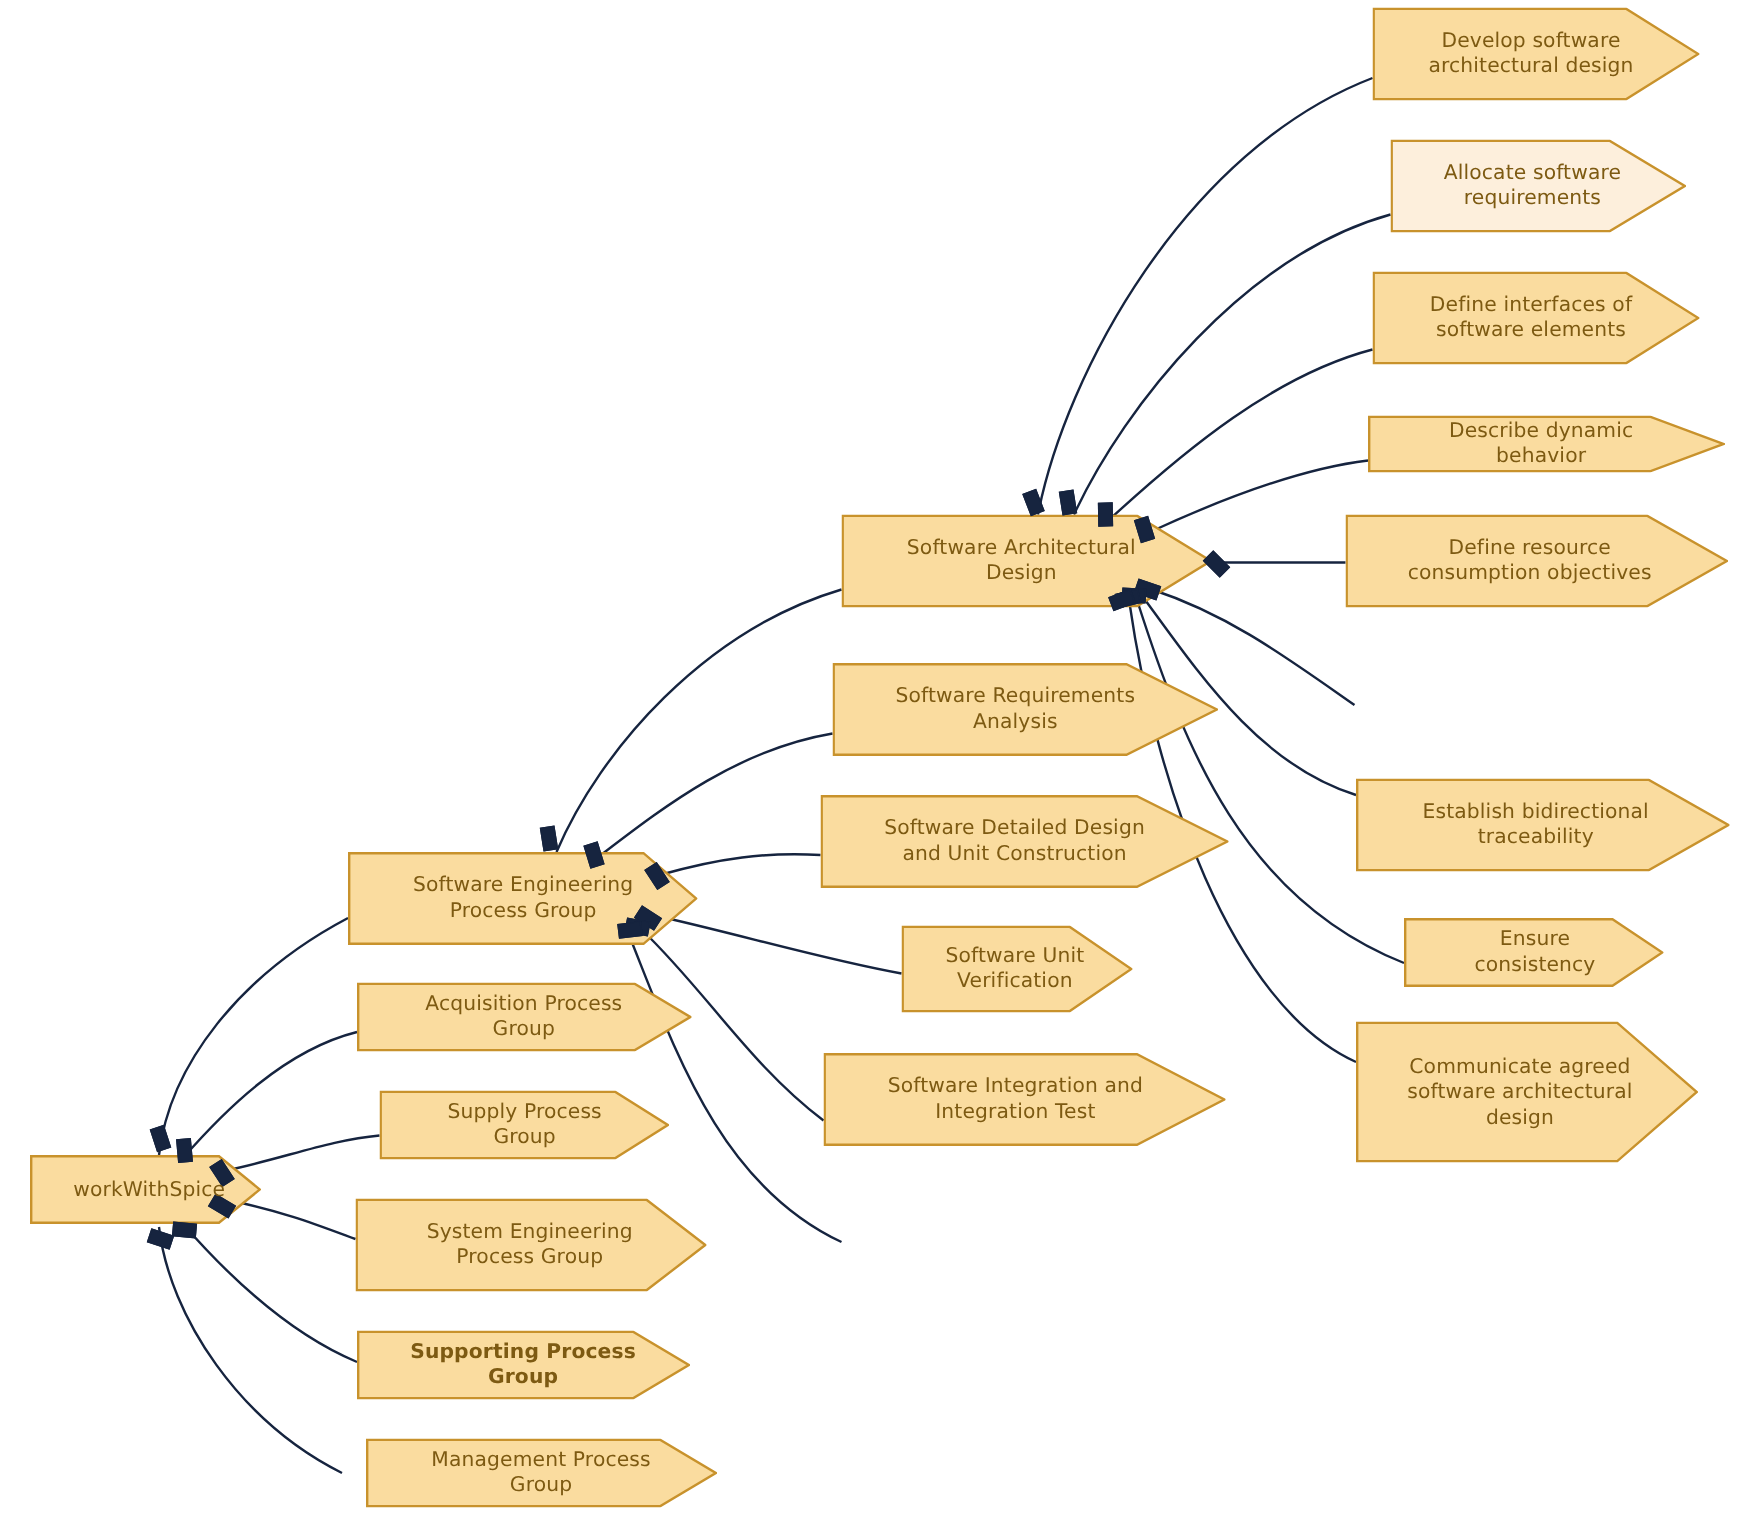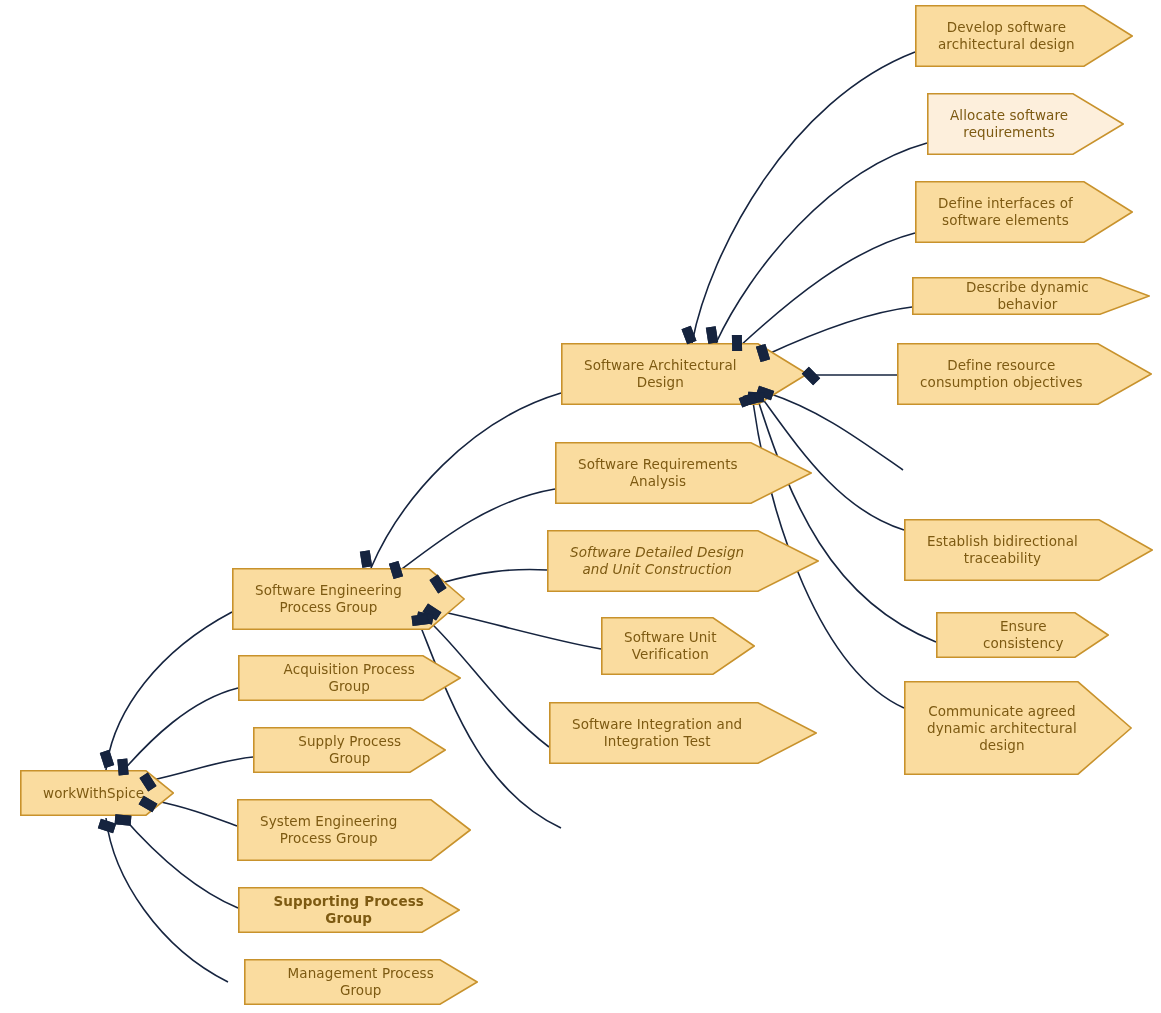--- a/index.html
+++ b/index.html
@@ -30,21 +30,21 @@
     left: 0;
     top: 0;
     width: 1161px;
     height: 1013px;
   }
   .node {
     position: absolute;
     box-sizing: border-box;
     display: flex;
     align-items: center;
-    justify-content: flex-start;
+    justify-content: center;
     text-align: center;
     color: #7d5a12;
     font-size: 13.5px;
     line-height: 17px;
     letter-spacing: 0.1px;
     cursor: pointer;
     padding-left: 17px;
   }
   .node .node-shape {
     position: absolute;
@@ -148,21 +148,21 @@
         <div class="node-label" style="margin-right: 24.2px;">Software Architectural
 Design</div>
       </div>
       <div class="node" style="left: 555px; top: 442px; width: 257px; height: 62px;">
         <svg class="node-shape" viewBox="0 0 257 62" preserveAspectRatio="none">
           <polygon points="0.8,0.8 196,0.8 256.2,31 196,61.2 0.8,61.2" fill="#fadc9f" stroke="#c8922c" stroke-width="1.6" vector-effect="non-scaling-stroke"></polygon>
         </svg>
         <div class="node-label" style="margin-right: 30.25px;">Software Requirements
 Analysis</div>
       </div>
-      <div class="node" style="left: 547px; top: 530px; width: 272px; height: 62px; font-style: italic;">
+      <div class="node" style="left: 547px; top: 530px; width: 272px; height: 62px;">
         <svg class="node-shape" viewBox="0 0 272 62" preserveAspectRatio="none">
           <polygon points="0.8,0.8 211,0.8 271.2,31 211,61.2 0.8,61.2" fill="#fadc9f" stroke="#c8922c" stroke-width="1.6" vector-effect="non-scaling-stroke"></polygon>
         </svg>
         <div class="node-label" style="margin-right: 30.25px;">Software Detailed Design
 and Unit Construction</div>
       </div>
       <div class="node" style="left: 601px; top: 617px; width: 154px; height: 58px;">
         <svg class="node-shape" viewBox="0 0 154 58" preserveAspectRatio="none">
           <polygon points="0.8,0.8 112,0.8 153.2,29 112,57.2 0.8,57.2" fill="#fadc9f" stroke="#c8922c" stroke-width="1.6" vector-effect="non-scaling-stroke"></polygon>
         </svg>
@@ -221,21 +221,21 @@
         <svg class="node-shape" viewBox="0 0 173 46" preserveAspectRatio="none">
           <polygon points="0.8,0.8 139,0.8 172.2,23 139,45.2 0.8,45.2" fill="#fadc9f" stroke="#c8922c" stroke-width="1.6" vector-effect="non-scaling-stroke"></polygon>
         </svg>
         <div class="node-label" style="margin-right: 15.4px;">Ensure consistency</div>
       </div>
       <div class="node" style="left: 904px; top: 681px; width: 228px; height: 94px;">
         <svg class="node-shape" viewBox="0 0 228 94" preserveAspectRatio="none">
           <polygon points="0.8,0.8 174,0.8 227.2,47 174,93.2 0.8,93.2" fill="#fadc9f" stroke="#c8922c" stroke-width="1.6" vector-effect="non-scaling-stroke"></polygon>
         </svg>
         <div class="node-label" style="margin-right: 26.4px;">Communicate agreed
-dynamic architectural
+software architectural
 design</div>
       </div>
       <div class="diamond" style="left: 99px; top: 751px; background: rgb(22, 36, 63); border-color: rgb(22, 36, 63); transform: rotate(72deg) scale(1, 0.62);"></div>
       <div class="diamond" style="left: 115px; top: 759px; background: rgb(22, 36, 63); border-color: rgb(22, 36, 63); transform: rotate(85deg) scale(1, 0.62);"></div>
       <div class="diamond" style="left: 140px; top: 774px; background: rgb(22, 36, 63); border-color: rgb(22, 36, 63); transform: rotate(57deg) scale(1, 0.62);"></div>
       <div class="diamond" style="left: 140px; top: 796px; background: rgb(22, 36, 63); border-color: rgb(22, 36, 63); transform: rotate(31deg) scale(1, 0.62);"></div>
       <div class="diamond" style="left: 115px; top: 812px; background: rgb(22, 36, 63); border-color: rgb(22, 36, 63); transform: rotate(5deg) scale(1, 0.62);"></div>
       <div class="diamond" style="left: 99px; top: 818px; background: rgb(22, 36, 63); border-color: rgb(22, 36, 63); transform: rotate(18deg) scale(1, 0.62);"></div>
       <div class="diamond" style="left: 358px; top: 551px; background: rgb(22, 36, 63); border-color: rgb(22, 36, 63); transform: rotate(81deg) scale(1, 0.62);"></div>
       <div class="diamond" style="left: 388px; top: 562px; background: rgb(22, 36, 63); border-color: rgb(22, 36, 63); transform: rotate(73deg) scale(1, 0.62);"></div>

